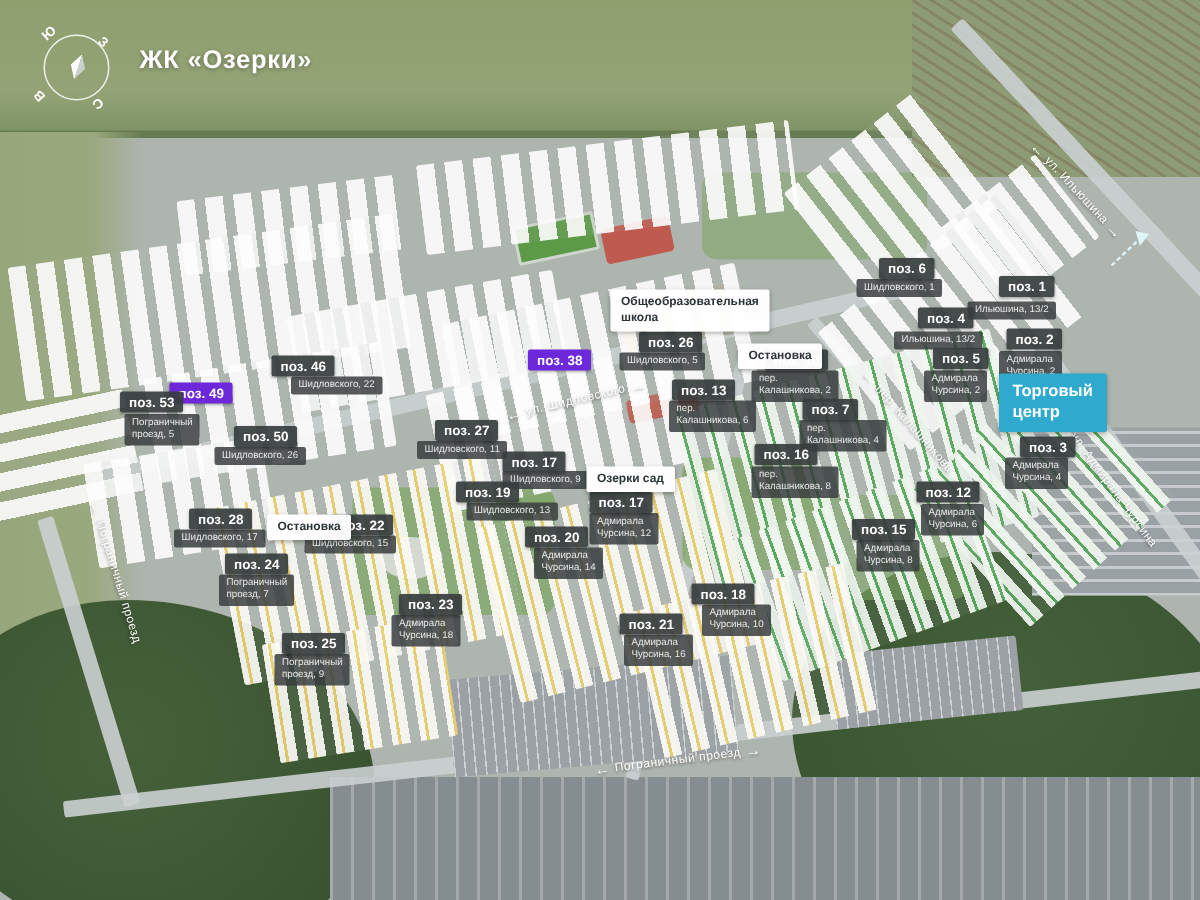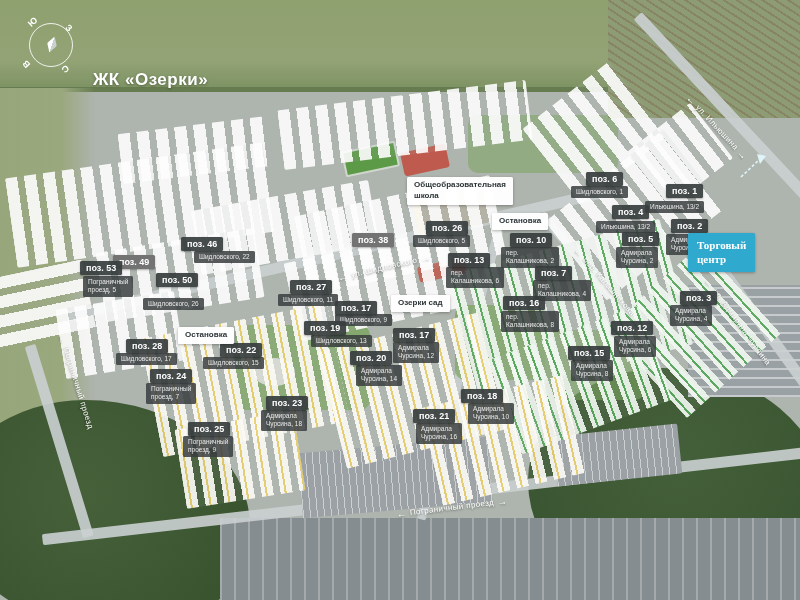--- a/index.html
+++ b/index.html
@@ -41,40 +41,40 @@
   .bld{opacity:.93;border-radius:2px;}
   .bld-w{background:repeating-linear-gradient(90deg,rgba(253,253,253,.97) 0 12px,rgba(176,184,182,.12) 12px 19px);}
   .bld-g{background:repeating-linear-gradient(90deg,#f2f7f1 0 4px,#57a85c 4px 6px,#eef5ee 6px 12px,rgba(176,186,180,.1) 12px 19px);}
   .bld-y{background:repeating-linear-gradient(90deg,#fbfaf6 0 4px,#e9cf6e 4px 6px,#faf9f4 6px 12px,rgba(186,192,188,.12) 12px 19px);}
 
   
   #labels{position:absolute;inset:0;z-index:30;}
   .pos{position:absolute;background:rgba(56,61,62,.93);color:#fff;
     font-size:9px;font-weight:600;padding:2px 6px;border-radius:1.5px;
     white-space:nowrap;box-shadow:0 1px 2px rgba(0,0,0,.3);z-index:34;}
-  .pos.hl{background:#737373;}
+  .pos.hl{background:#6d28d9;}
   .addr{position:absolute;background:rgba(56,61,62,.85);color:rgba(255,255,255,.88);
     font-size:6.5px;padding:2px 5px;border-radius:1.5px;line-height:1.3;
     white-space:pre-line;z-index:33;}
   .poi{position:absolute;border-radius:1.5px;white-space:pre-line;z-index:36;
-    box-shadow:0 1px 3px rgba(0,0,0,.3);}
+    box-shadow:0 1px 3px rgba(0,0,0,.3);margin-top:16px;}
   .poi.white{background:rgba(255,255,255,.97);color:#2b3336;
     font-size:8px;font-weight:700;padding:3px 7px;line-height:1.35;}
   .poi.accent{background:#2fa9cd;color:#fff;
     font-size:11px;font-weight:600;padding:5px 9px;line-height:1.3;}
   .poi[data-poi="entrance"]:after{content:"";position:absolute;left:9px;bottom:-6px;
     border-top:7px solid #2fa9cd;border-right:8px solid transparent;}
   .street{position:absolute;color:#fff;font-size:8px;letter-spacing:.4px;
     white-space:nowrap;text-align:center;z-index:31;
     text-shadow:0 1px 2px rgba(0,0,0,.45);}
   .street .arr{font-size:10px;vertical-align:-1px;padding:0 3px;}
 
   
   .title{left:93px;top:30px;color:#fff;font-size:17px;font-weight:700;
-    letter-spacing:.5px;text-shadow:0 1px 3px rgba(0,0,0,.35);z-index:40;margin-top:40px;}
+    letter-spacing:.5px;text-shadow:0 1px 3px rgba(0,0,0,.35);z-index:40;}
   .compass{left:22px;top:16px;width:58px;height:58px;z-index:40;}
   .compass-ring{position:absolute;inset:7px;border:1.5px solid rgba(255,255,255,.85);
     border-radius:50%;}
   .compass b{position:absolute;color:#fff;font-size:9px;font-weight:700;}
   .c-yu{left:6px;top:1px;transform:rotate(-42deg);}
   .c-z{left:44px;top:7px;transform:rotate(42deg);}
   .c-v{left:1px;top:43px;transform:rotate(-132deg);}
   .c-s{left:40px;top:48px;transform:rotate(138deg);}
   .needle{position:absolute;left:25px;top:20px;width:10px;height:17px;
     background:linear-gradient(90deg,#ffffff 50%,#c9d1cf 50%);
@@ -197,31 +197,31 @@
       <div class="pos" style="left: 426px; top: 221px; text-align: right;">поз. 26</div>
       <div class="addr" style="left: 413px; top: 235px;">Шидловского, 5</div>
       <div class="pos" style="left: 290px; top: 280px;">поз. 27</div>
       <div class="addr" style="left: 278px; top: 294px;">Шидловского, 11</div>
       <div class="pos" style="left: 126px; top: 339px;">поз. 28</div>
       <div class="addr" style="left: 116px; top: 353px;">Шидловского, 17</div>
       <div class="pos hl" style="left: 352px; top: 233px;">поз. 38</div>
       <div class="pos" style="left: 181px; top: 237px;">поз. 46</div>
       <div class="addr" style="left: 194px; top: 251px;">Шидловского, 22</div>
       <div class="pos hl" style="left: 113px; top: 255px;">поз. 49</div>
-      <div class="pos" style="left: 156px; top: 273px;">поз. 50</div>
+      <div class="pos" style="left: 156px; top: 284px;">поз. 50</div>
       <div class="addr" style="left: 143px; top: 298px;">Шидловского, 26</div>
       <div class="pos" style="left: 80px; top: 261px;">поз. 53</div>
       <div class="addr" style="left: 83px; top: 276px;">Пограничный
 проезд, 5</div>
       <div class="poi white" data-poi="school" style="left: 407px; top: 177px;">Общеобразовательная
 школа</div>
       <div class="poi white" data-poi="stop-north" style="left: 492px; top: 213px;">Остановка</div>
       <div class="poi white" data-poi="kindergarten" style="left: 391px; top: 295px;">Озерки сад</div>
       <div class="poi white" data-poi="stop-west" style="left: 178px; top: 327px;">Остановка</div>
-      <div class="poi accent" data-poi="mall" style="left: 688px; top: 233px; font-family: Liberation Serif, serif;">Торговый
+      <div class="poi accent" data-poi="mall" style="left: 666px; top: 233px;">Торговый
 центр</div>
       <div class="street" style="left: 657px; top: 122px; width: 120px; transform: rotate(47deg);"><span class="arr">←</span><span>ул. Ильюшина</span><span class="arr">→</span></div>
       <div class="street" style="left: 323px; top: 262px; width: 122px; transform: rotate(-13deg);"><span class="arr">←</span><span>ул. Шидловского</span><span class="arr">→</span></div>
       <div class="street" style="left: 546px; top: 281px; width: 126px; transform: rotate(49deg);"><span class="arr">←</span><span>пер. Калашникова</span><span class="arr">→</span></div>
       <div class="street" style="left: 662px; top: 315px; width: 150px; transform: rotate(54deg);"><span class="arr">←</span><span>ул. Адмирала Чурсина</span></div>
       <div class="street" style="left: 11px; top: 375px; width: 130px; transform: rotate(73deg);"><span class="arr">←</span><span>Пограничный проезд</span></div>
       <div class="street" style="left: 371px; top: 502px; width: 162px; transform: rotate(-7deg);"><span class="arr">←</span><span>Пограничный проезд</span><span class="arr">→</span></div>
     </div>
 
   <svg class="abs" style="left:737px;top:152px;z-index:37;" width="32" height="28">

